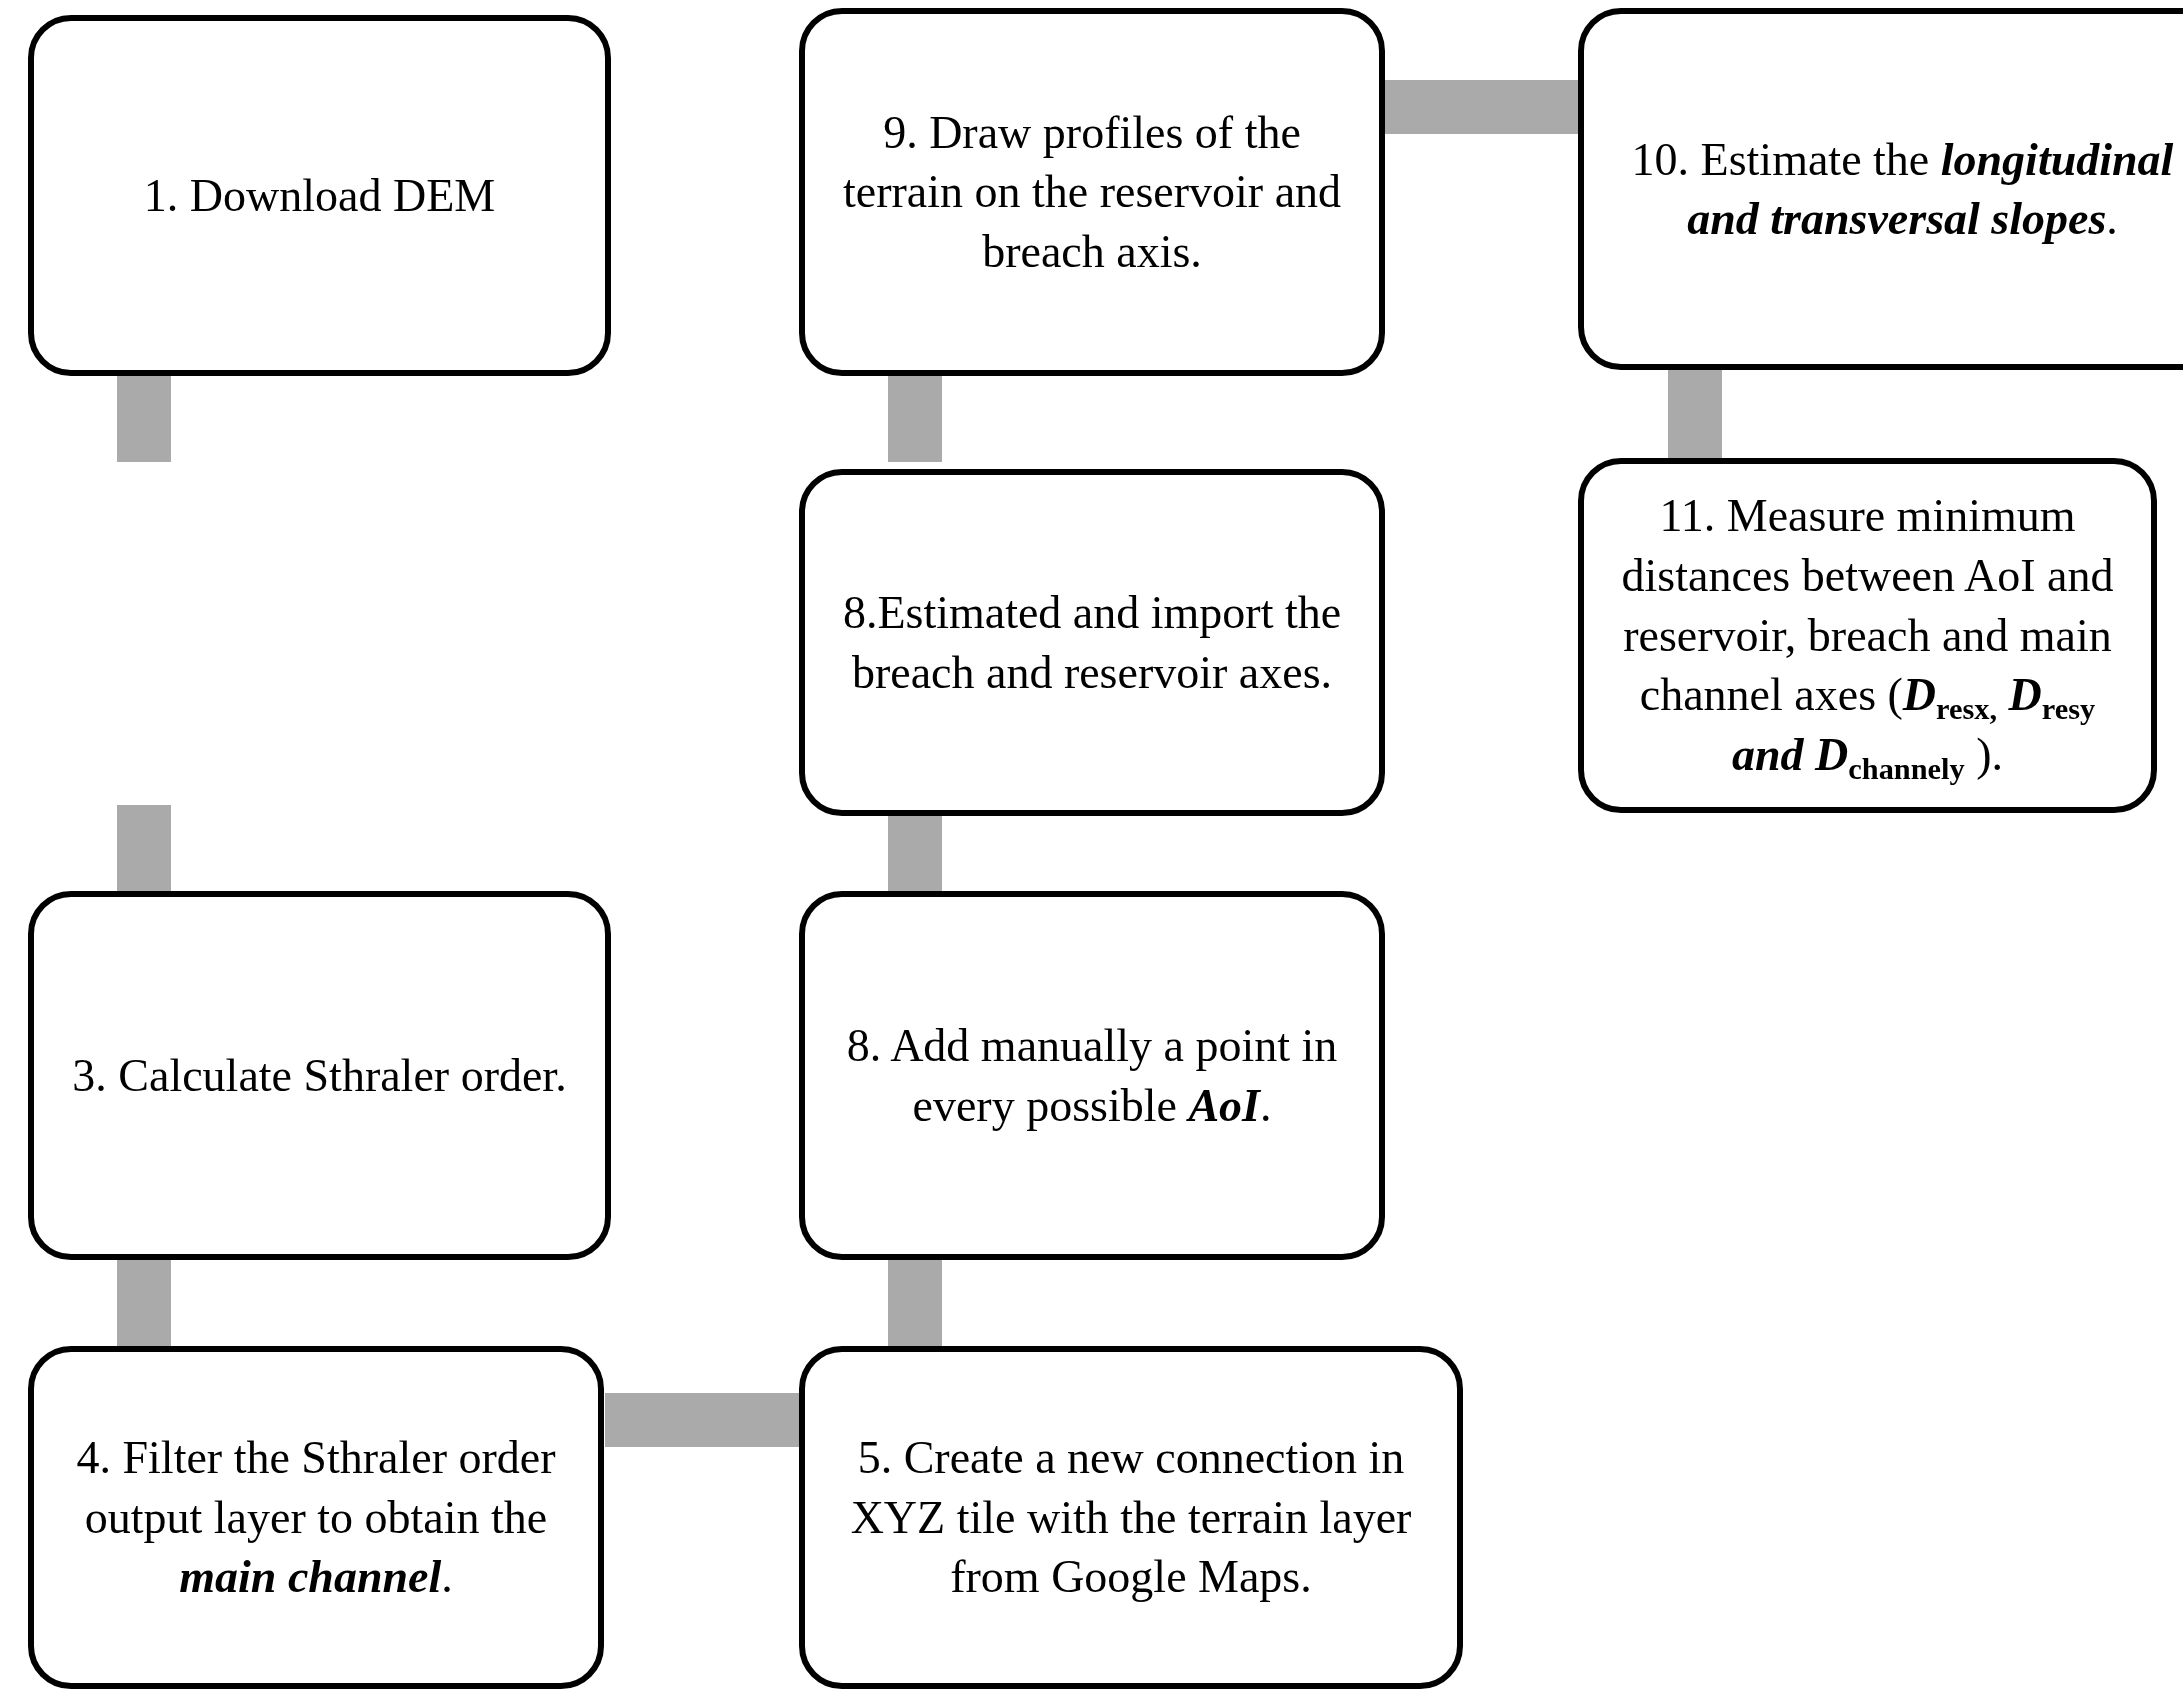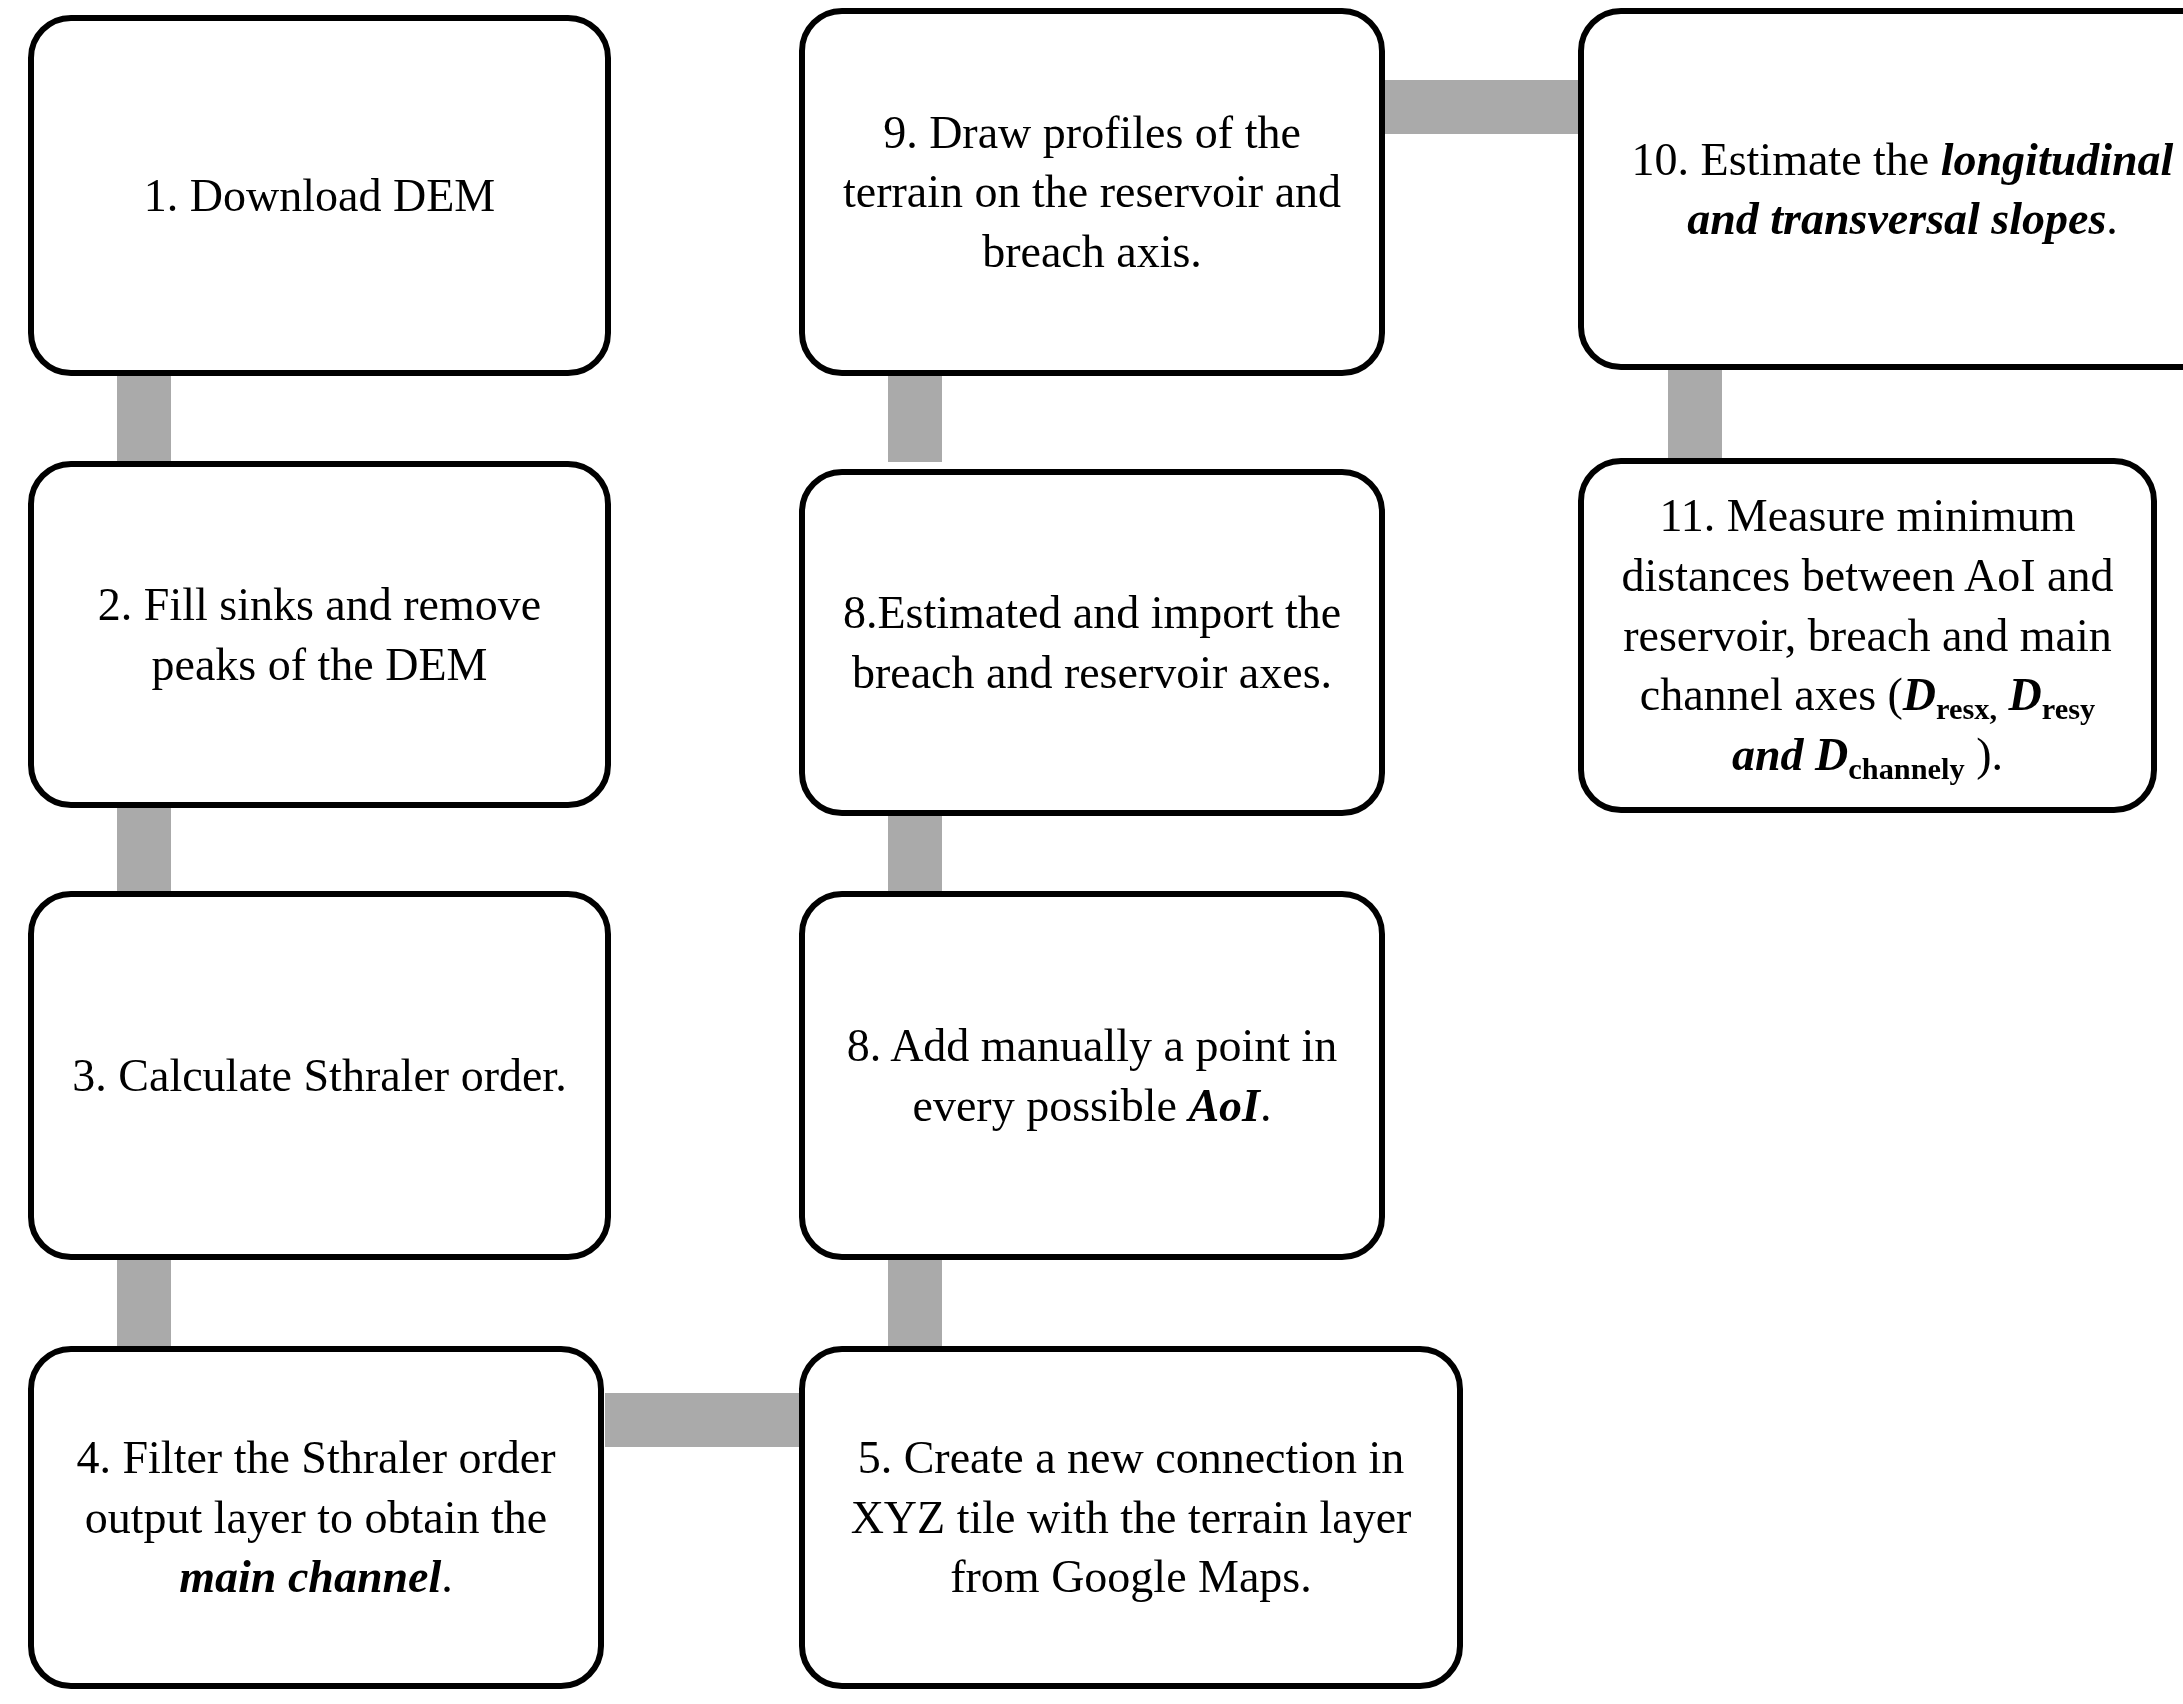--- a/index.html
+++ b/index.html
@@ -73,23 +73,20 @@
   <div class="connector" style="left:888px; top:375px; width:54px; height:87px;"></div>
 
   <div class="connector" style="left:1379px; top:80px; width:204px; height:54px;"></div>
 
   <div class="connector" style="left:1668px; top:366px; width:54px; height:94px;"></div>
 
   <div class="node" style="left:28px; top:15.3px; width:583px; height:361px;justify-content:center;">
     <span class="txt">1. Download DEM</span>
   </div>
 
-  <div class="node" style="left:28px; top:461px; width:583px; height:347px;">
-    <span class="txt">2. Fill sinks and remove peaks of the DEM</span>
-  </div>
 
   <div class="node" style="left:28px; top:891px; width:583px; height:369px;">
     <span class="txt">3. Calculate Sthraler order.</span>
   </div>
 
   <div class="node" style="left:28px; top:1346px; width:576px; height:343px;">
     <span class="txt">4. Filter the Sthraler order output layer to obtain the <i>main channel</i>.</span>
   </div>
 
   <div class="node" style="left:799px; top:8.3px; width:586px; height:368px;">

